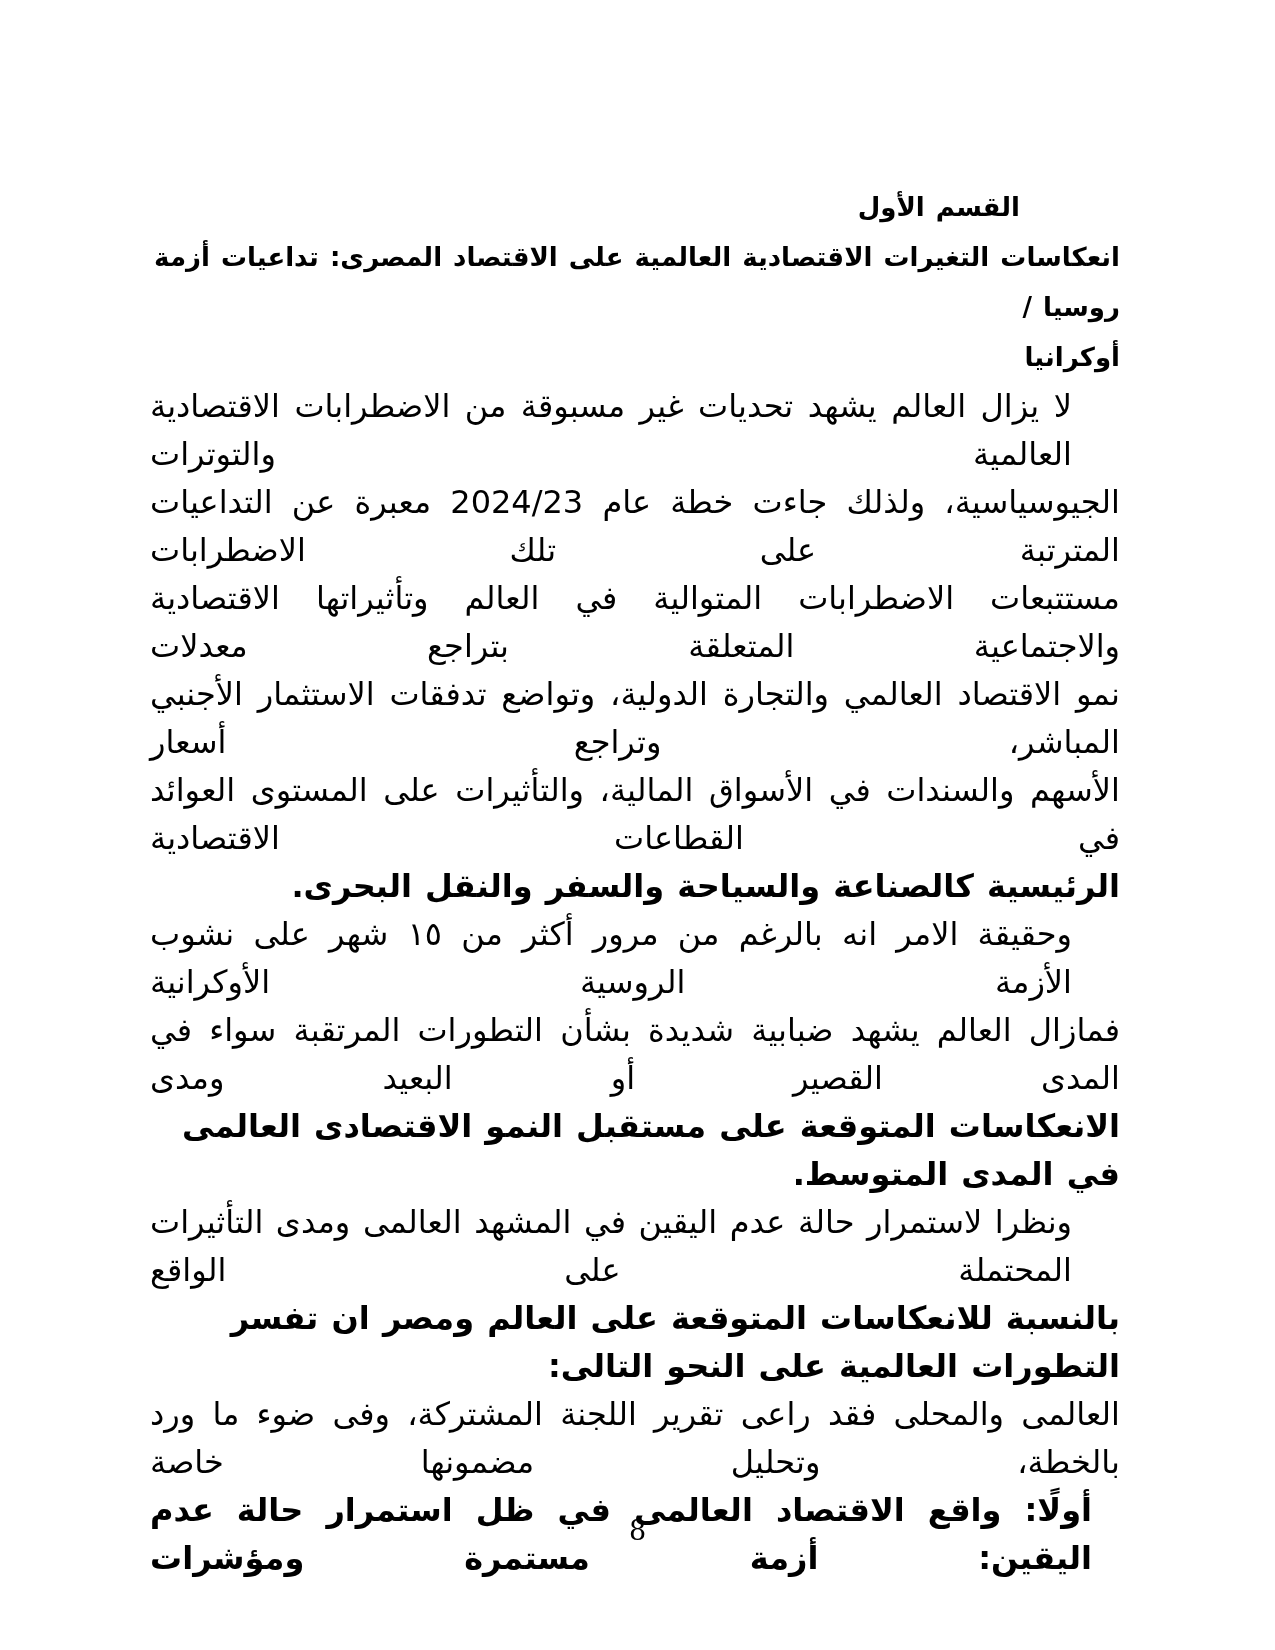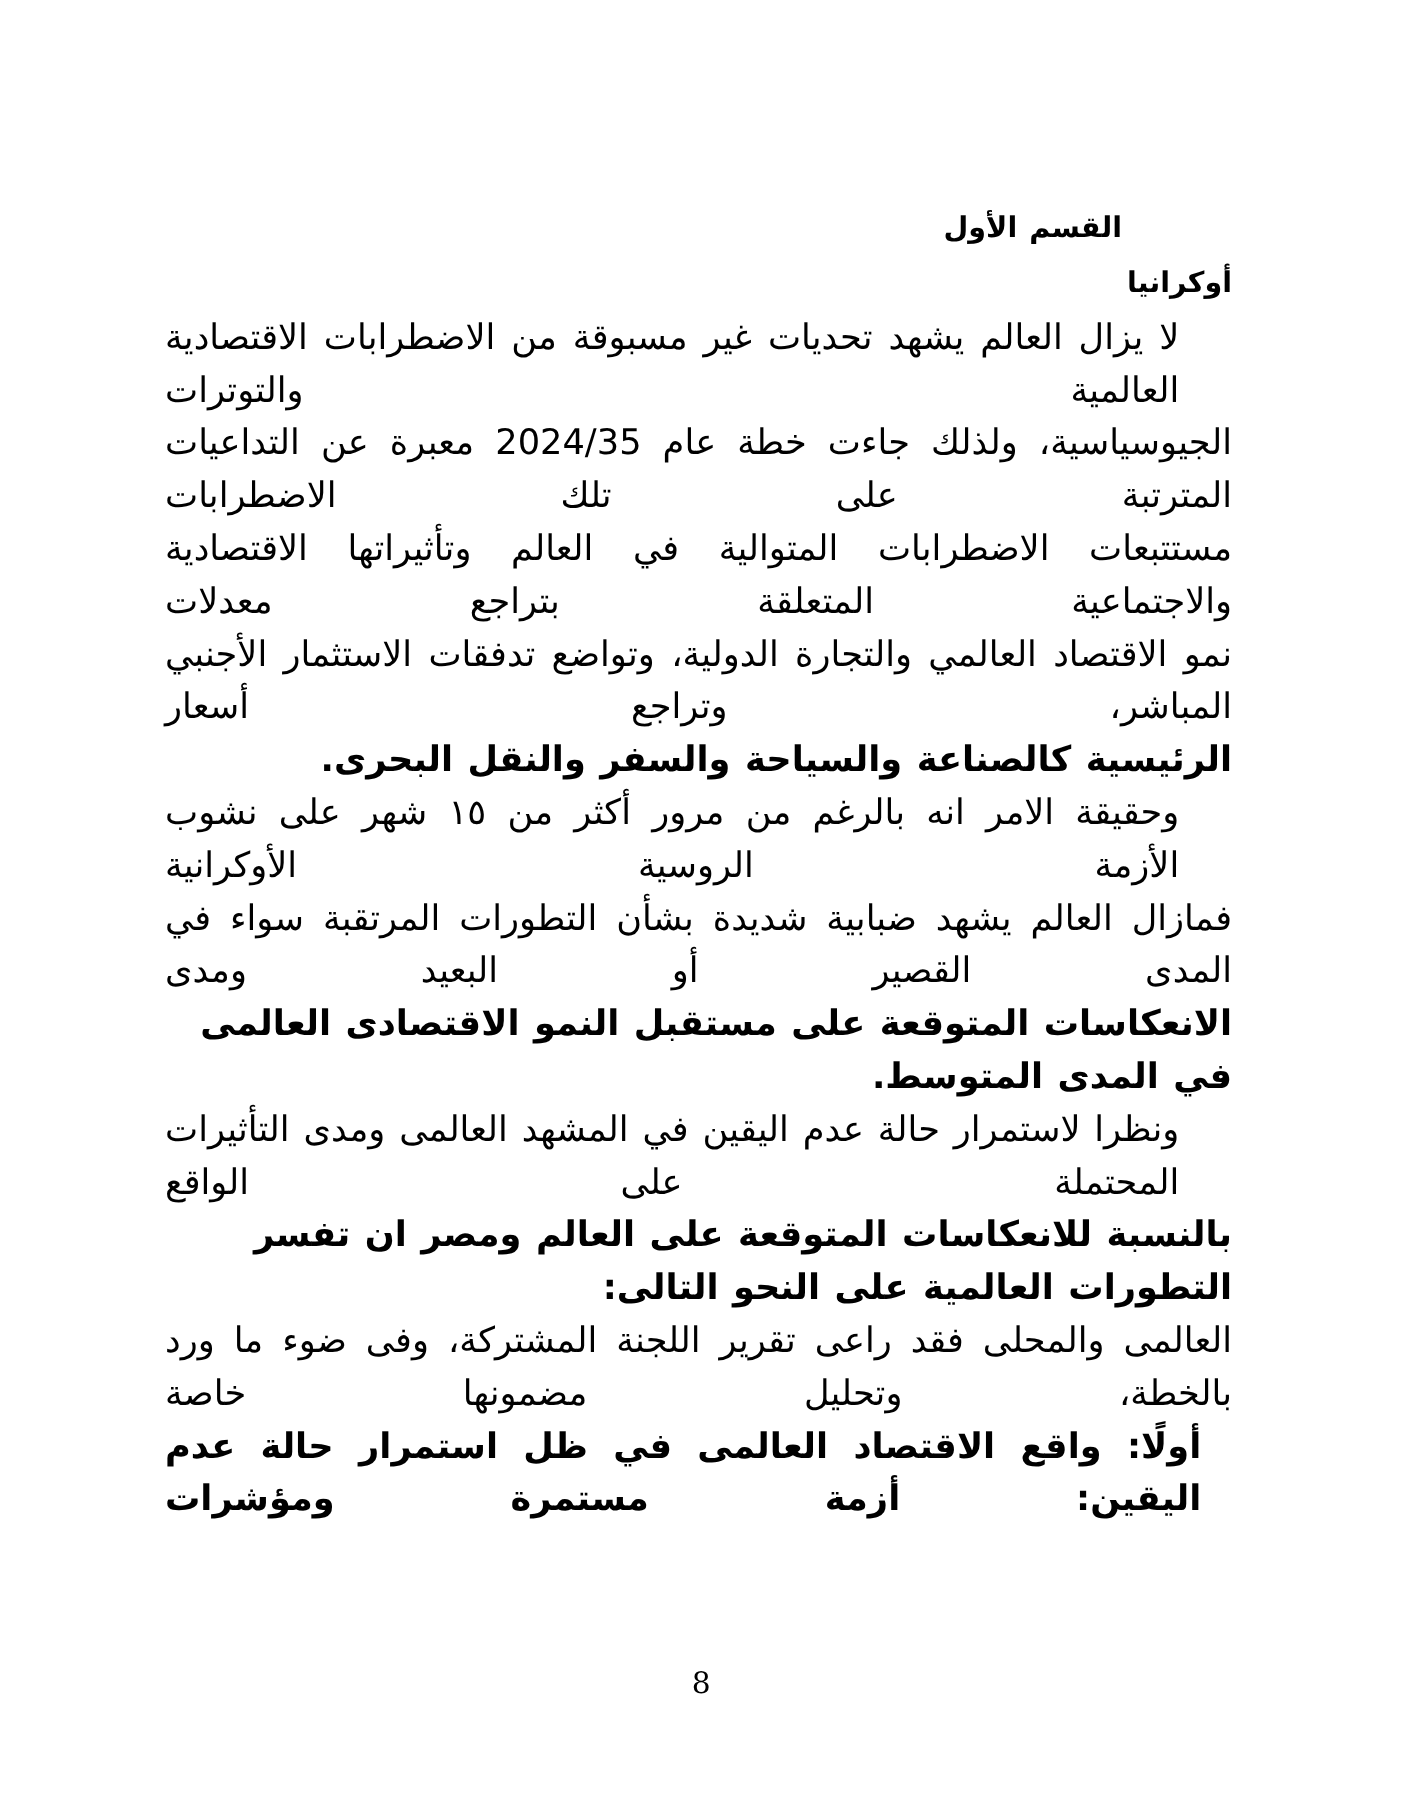--- a/index.html
+++ b/index.html
@@ -55,26 +55,28 @@
   }
 </style>
 </head>
 <body>
 
 <div class="page">
   <div class="content">
 
     <div class="line title-line natural indent-lg">القسم الأول</div>
 
+    <div class="line title-line natural">انعكاسات التغيرات الاقتصادية العالمية على الاقتصاد المصرى: تداعيات أزمة روسيا /</div>
     <div class="line title-line natural">أوكرانيا</div>
 
     <div class="line indent">لا يزال العالم يشهد تحديات غير مسبوقة من الاضطرابات الاقتصادية العالمية والتوترات</div>
-    <div class="line">الجيوسياسية، ولذلك جاءت خطة عام 2024/35 معبرة عن التداعيات المترتبة على تلك الاضطرابات</div>
+    <div class="line">الجيوسياسية، ولذلك جاءت خطة عام 2024/23 معبرة عن التداعيات المترتبة على تلك الاضطرابات</div>
     <div class="line">مستتبعات الاضطرابات المتوالية في العالم وتأثيراتها الاقتصادية والاجتماعية المتعلقة بتراجع معدلات</div>
     <div class="line">نمو الاقتصاد العالمي والتجارة الدولية، وتواضع تدفقات الاستثمار الأجنبي المباشر، وتراجع أسعار</div>
+    <div class="line">الأسهم والسندات في الأسواق المالية، والتأثيرات على المستوى العوائد في القطاعات الاقتصادية</div>
     <div class="line natural">الرئيسية كالصناعة والسياحة والسفر والنقل البحرى.</div>
 
     <div class="line indent">وحقيقة الامر انه بالرغم من مرور أكثر من ١٥ شهر على نشوب الأزمة الروسية الأوكرانية</div>
     <div class="line">فمازال العالم يشهد ضبابية شديدة بشأن التطورات المرتقبة سواء في المدى القصير أو البعيد ومدى</div>
     <div class="line natural">الانعكاسات المتوقعة على مستقبل النمو الاقتصادى العالمى في المدى المتوسط.</div>
 
     <div class="line indent">ونظرا لاستمرار حالة عدم اليقين في المشهد العالمى ومدى التأثيرات المحتملة على الواقع</div>
     <div class="line natural">بالنسبة للانعكاسات المتوقعة على العالم ومصر ان تفسر التطورات العالمية على النحو التالى:</div>
     <div class="line">العالمى والمحلى فقد راعى تقرير اللجنة المشتركة، وفى ضوء ما ورد بالخطة، وتحليل مضمونها خاصة</div>
 

